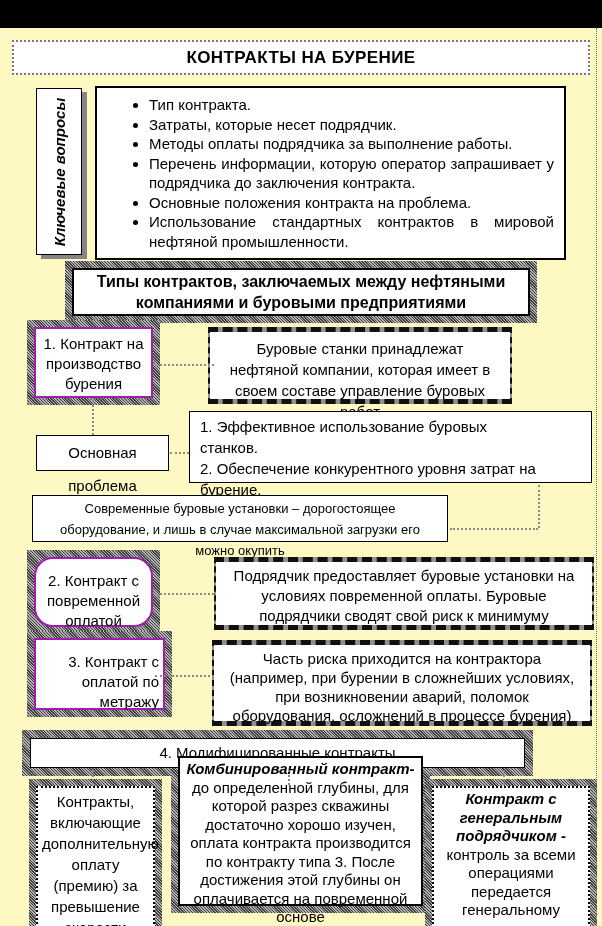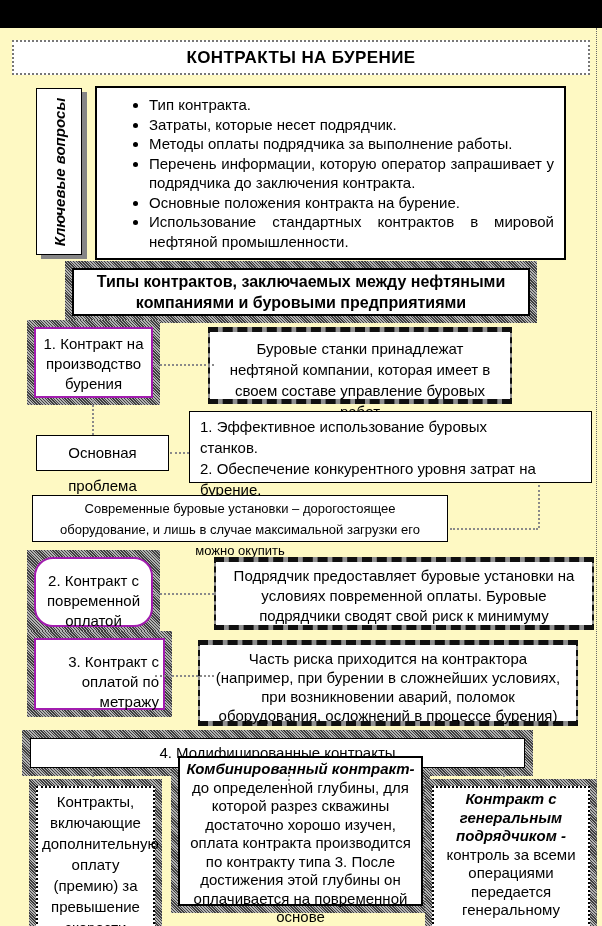--- a/index.html
+++ b/index.html
@@ -46,21 +46,21 @@
   .r1l { left:34px; top:299px; width:119px; height:71px; padding:5px 4px 0; }
   .r2l { left:36px; top:407px; width:133px; height:36px; border:1px solid #000;
          font-size:15px; line-height:33px; text-align:center; }
   .r3l { left:34px; top:529px; width:119px; height:70px; padding:12px 4px 0;border-radius:19px; }
   .r4l { left:34px; top:610px; width:131px; height:72px; padding:12px 4px 0;text-align:right; }
   .rbox { font-size:15px; text-align:center; }
   .r1r { left:208px; top:299px; width:304px; height:77px; padding:6px 12px; line-height:21px; }
   .r2r { left:189px; top:383px; width:403px; height:72px; border:1px solid #000;
          font-size:15px; line-height:21px; text-align:left; padding:4px 55px 0 10px; }
   .r3r { left:214px; top:529px; width:380px; height:73px; padding:4px 10px; line-height:20px; }
-  .r4r { left:198px; top:612px; width:380px; height:86px; padding:4px 10px; line-height:19px; }
+  .r4r { left:212px; top:612px; width:380px; height:86px; padding:4px 10px; line-height:19px; }
   .wide-note { left:32px; top:467px; width:416px; height:47px; border:1px solid #000;
          font-size:13px; line-height:21px; text-align:center; padding:2px 8px 0; }
   .mod4 { left:30px; top:710px; width:495px; height:30px; border:1px solid #000;
          font-size:15px; line-height:27px; text-align:center; }
   .ba { left:36px;  top:758px; width:119px; height:150px; border:2px dotted #000;
         font-size:15px; line-height:21px;  text-align:center; padding:3px 4px 0; }
   .bb { left:178px; top:728px; width:245px; height:150px; border:2px solid #000;
         font-size:15px; line-height:18.5px; text-align:center; padding:2px 6px 0; }
   .bc { left:432px; top:758px; width:158px; height:150px; border:2px dotted #000;
         font-size:15px; line-height:18.5px; text-align:center; padding:2px 5px 0; }
@@ -80,21 +80,21 @@
   <div class="box vlabel-box">
     <span class="vlabel-text">Ключевые вопросы</span>
   </div>
 
   <div class="box bullets-box">
     <ul>
       <li>Тип контракта.</li>
       <li>Затраты, которые несет подрядчик.</li>
       <li>Методы оплаты подрядчика за выполнение работы.</li>
       <li>Перечень информации, которую оператор запрашивает у подрядчика до заключения контракта.</li>
-      <li>Основные положения контракта на бурение.</li>
+      <li>Основные положения контракта на проблема.</li>
       <li>Использование стандартных контрактов в мировой нефтяной промышленности.</li>
     </ul>
   </div>
 
   <div class="box types-box hatch">Типы контрактов, заключаемых между нефтяными компаниями и буровыми предприятиями</div>
 
   <div class="box lbox r1l hatch">1. Контракт на производство бурения</div>
   <div class="box rbox dashbox r1r">Буровые станки принадлежат нефтяной компании, которая имеет в своем составе управление буровых работ</div>
 
   <div class="box r2l">Основная проблема</div>

